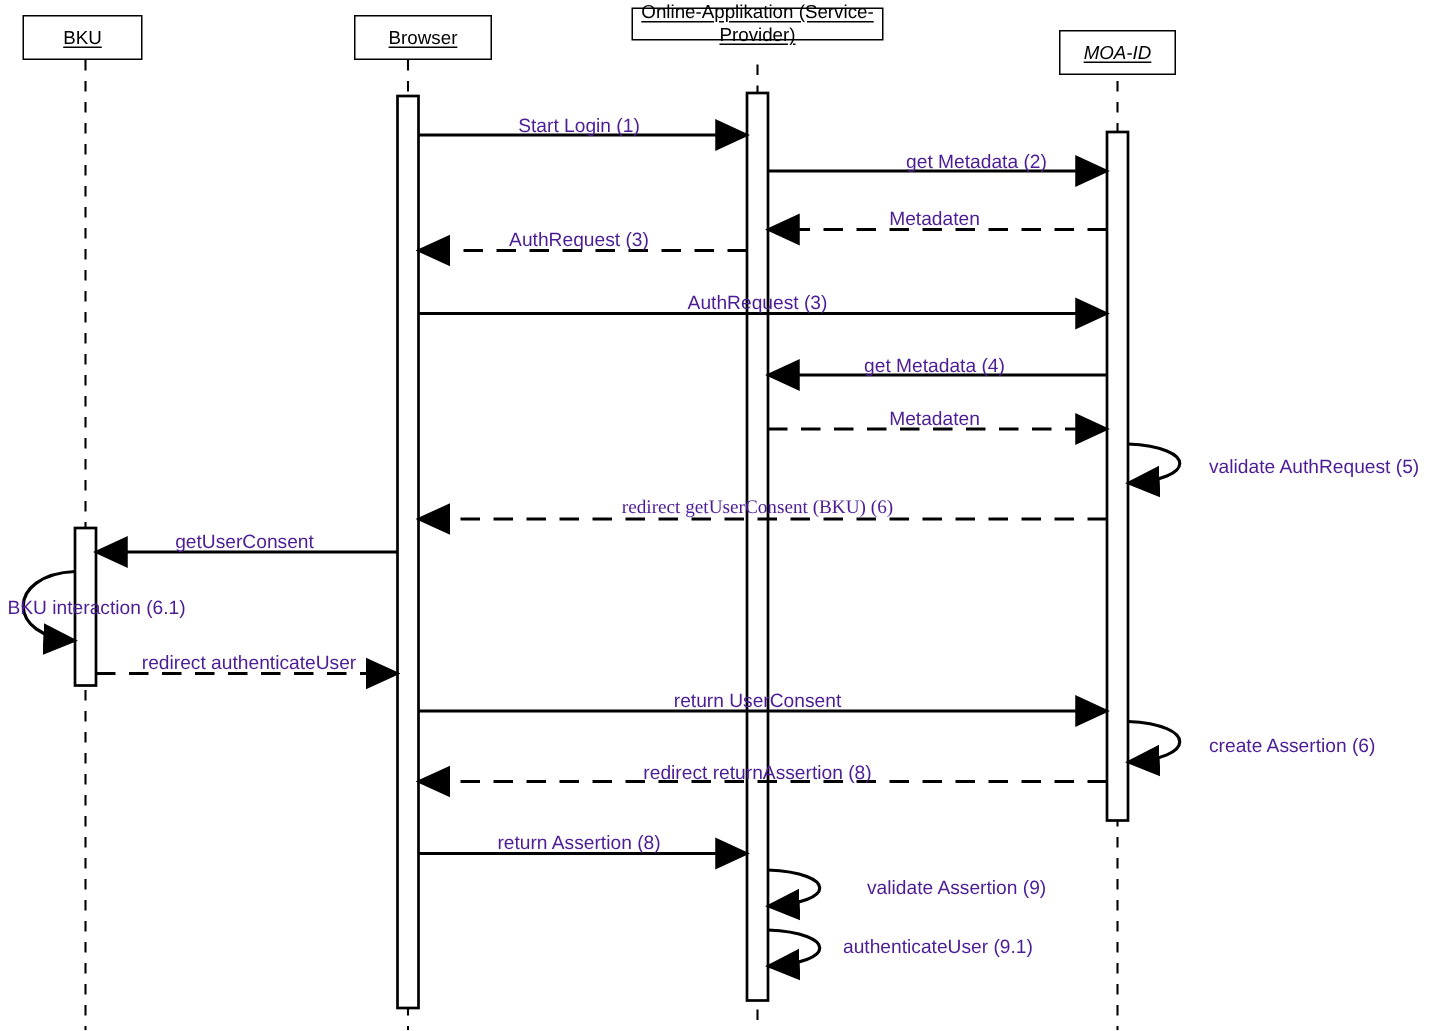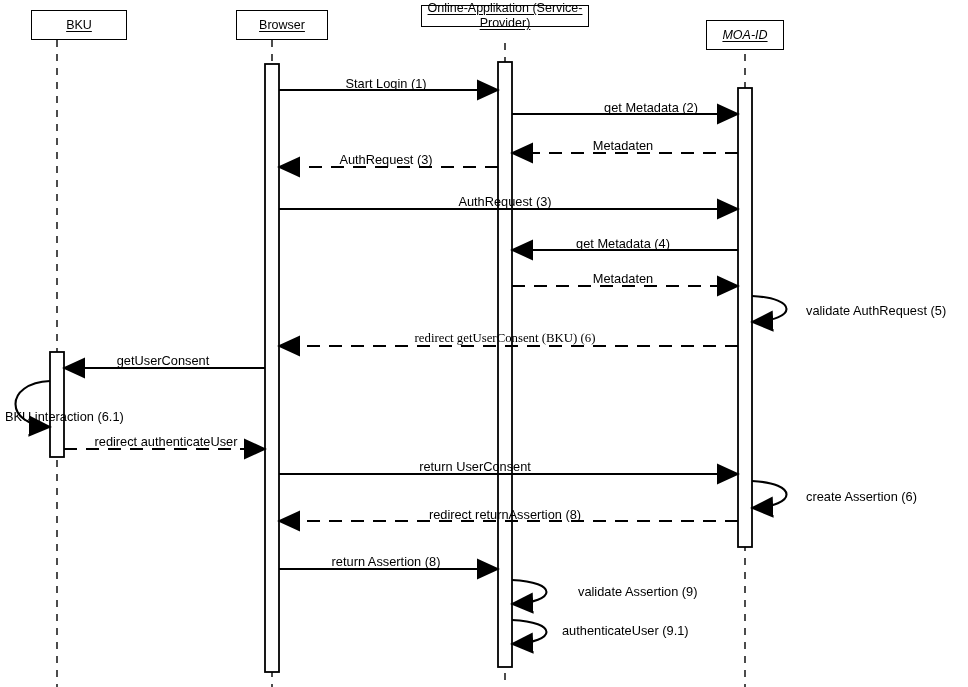--- a/index.html
+++ b/index.html
@@ -10,21 +10,21 @@
     position:absolute;border:1.6px solid #000;background:#fff;
     display:flex;align-items:center;justify-content:center;text-align:center;
     box-sizing:border-box;
   }
   .lifeline-label{
     font-size:12.5px;color:#000;line-height:15px;
     text-decoration:underline;text-underline-offset:2px;
     padding:0 4px;
   }
   .msg-label{
-    position:absolute;font-size:12.8px;color:#000000;white-space:nowrap;
+    position:absolute;font-size:12.8px;color:#4c1d95;white-space:nowrap;
     transform:translateX(-50%);
   }
   .msg-label.left-anchor{transform:none;}
 </style>
 </head>
 <body>
 
 <div id="stage">
 
   <svg id="diagram" viewBox="0 0 968 687" xmlns="http://www.w3.org/2000/svg">
@@ -63,21 +63,21 @@
     <g id="self-arrows">
         <path d="M 752 296 C 798 298, 798 320, 752 322" fill="none" stroke="#000000" stroke-width="2.1" marker-end="url(#arrowFilled)"></path>
         <path d="M 50 381 C 4 383, 4 425, 50 427" fill="none" stroke="#000000" stroke-width="2.1" marker-end="url(#arrowFilled)"></path>
         <path d="M 752 481 C 798 483, 798 506, 752 508" fill="none" stroke="#000000" stroke-width="2.1" marker-end="url(#arrowFilled)"></path>
         <path d="M 512 580 C 558 582, 558 602, 512 604" fill="none" stroke="#000000" stroke-width="2.1" marker-end="url(#arrowFilled)"></path>
         <path d="M 512 620 C 558 622, 558 642, 512 644" fill="none" stroke="#000000" stroke-width="2.1" marker-end="url(#arrowFilled)"></path>
       </g>
   </svg>
 
   <div id="lifeline-boxes">
-      <div class="lifeline-box" style="left: 31px; top: 10px; width: 96px; height: 30px;">
+      <div class="lifeline-box" style="left: 15px; top: 10px; width: 80px; height: 30px;">
         <span class="lifeline-label">BKU</span>
       </div>
       <div class="lifeline-box" style="left: 236px; top: 10px; width: 92px; height: 30px;">
         <span class="lifeline-label">Browser</span>
       </div>
       <div class="lifeline-box" style="left: 421px; top: 5px; width: 168px; height: 22px; text-align: center;">
         <span class="lifeline-label">Online-Applikation (Service-Provider)</span>
       </div>
       <div class="lifeline-box" style="left: 706px; top: 20px; width: 78px; height: 30px; font-style: italic;">
         <span class="lifeline-label">MOA-ID</span>
@@ -87,23 +87,23 @@
       <div class="msg-label" style="left: 386px; top: 76px;">Start Login (1)</div>
       <div class="msg-label" style="left: 623px; top: 100px; margin-left: 28px;">get Metadata (2)</div>
       <div class="msg-label" style="left: 623px; top: 138px;">Metadaten</div>
       <div class="msg-label" style="left: 386px; top: 152px;">AuthRequest (3)</div>
       <div class="msg-label" style="left: 505px; top: 194px;">AuthRequest (3)</div>
       <div class="msg-label" style="left: 623px; top: 236px;">get Metadata (4)</div>
       <div class="msg-label" style="left: 623px; top: 271px;">Metadaten</div>
       <div class="msg-label" style="left: 505px; top: 331px; font-family: Liberation Serif, serif;">redirect getUserConsent (BKU) (6)</div>
       <div class="msg-label" style="left: 163px; top: 353px;">getUserConsent</div>
       <div class="msg-label" style="left: 166px; top: 434px;">redirect authenticateUser</div>
-      <div class="msg-label" style="left: 475px; top: 459px;">return UserConsent</div>
+      <div class="msg-label" style="left: 505px; top: 459px;">return UserConsent</div>
       <div class="msg-label" style="left: 505px; top: 507px;">redirect returnAssertion (8)</div>
       <div class="msg-label" style="left: 386px; top: 554px;">return Assertion (8)</div>
       <div class="msg-label left-anchor" style="left: 806px; top: 303px;">validate AuthRequest (5)</div>
-      <div class="msg-label left-anchor" style="left: 5px; top: 397px; margin-top: 12px;">BKU interaction (6.1)</div>
+      <div class="msg-label left-anchor" style="left: 5px; top: 397px;">BKU interaction (6.1)</div>
       <div class="msg-label left-anchor" style="left: 806px; top: 489px;">create Assertion (6)</div>
       <div class="msg-label left-anchor" style="left: 562px; top: 584px; margin-left: 16px;">validate Assertion (9)</div>
       <div class="msg-label left-anchor" style="left: 562px; top: 623px;">authenticateUser (9.1)</div>
     </div>
 
 </div>
 
 </body></html>

